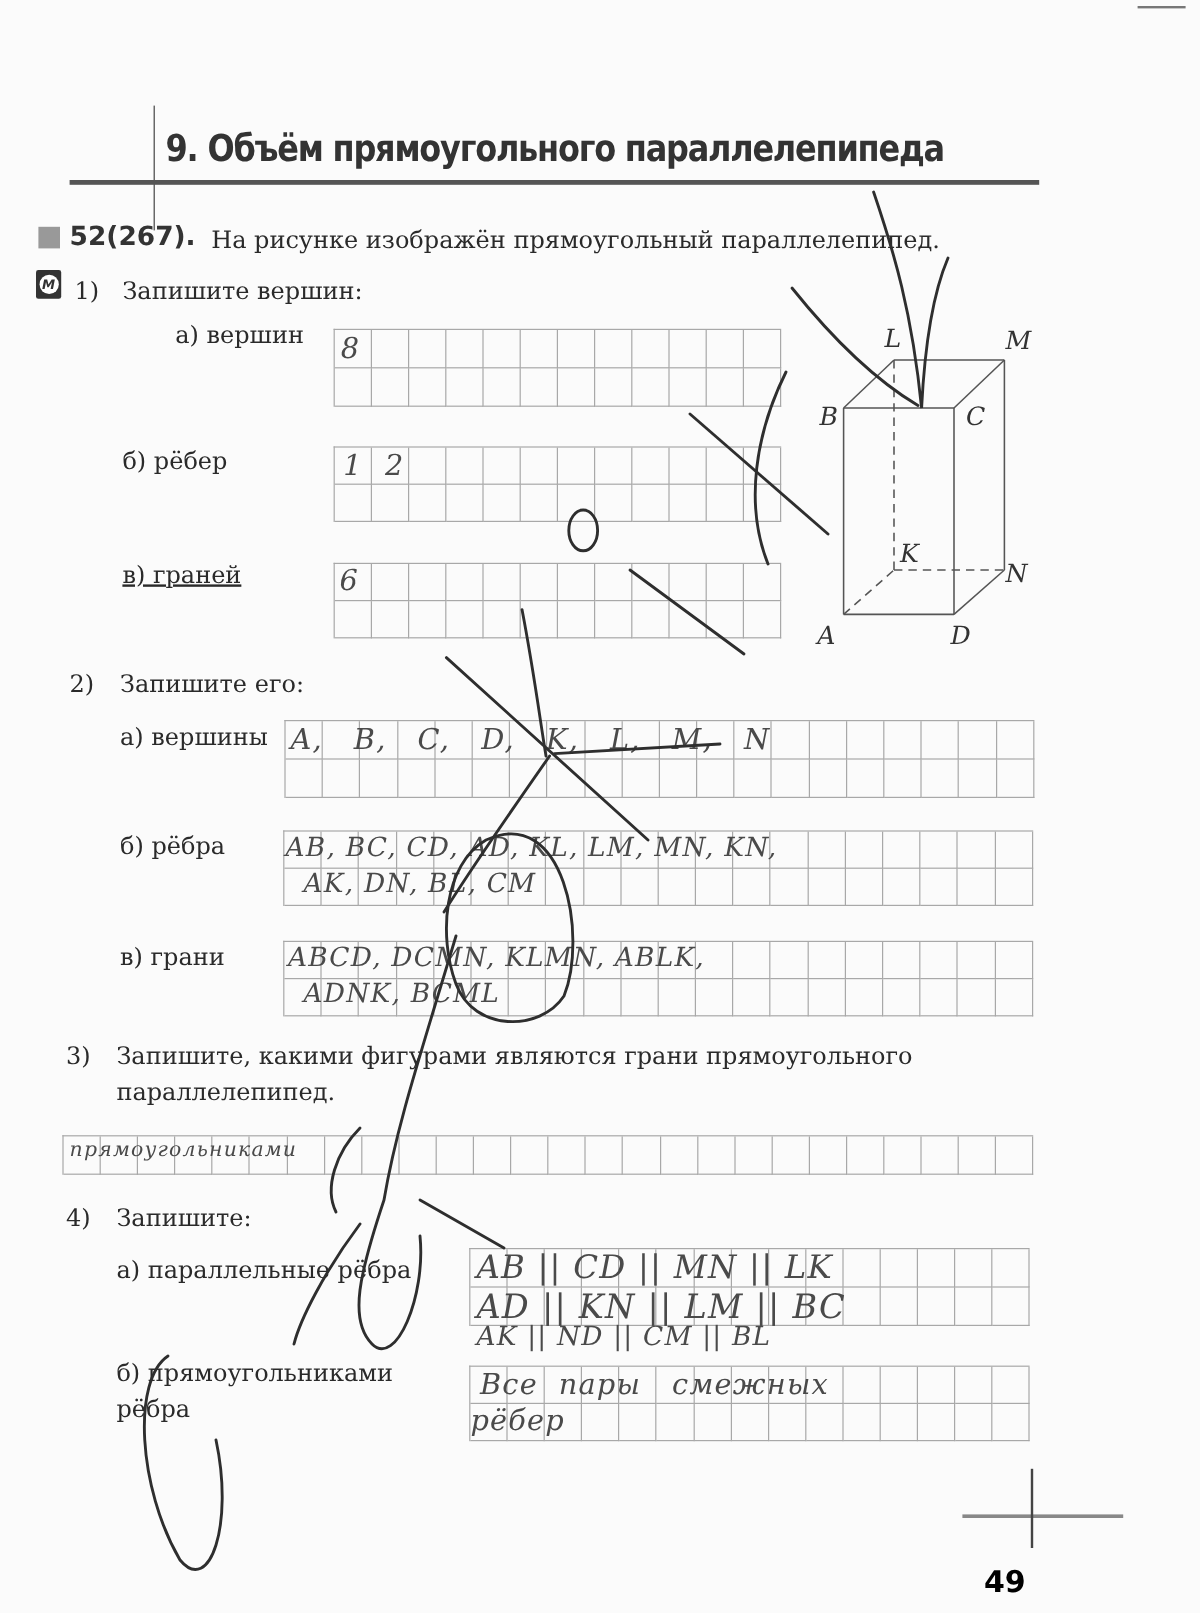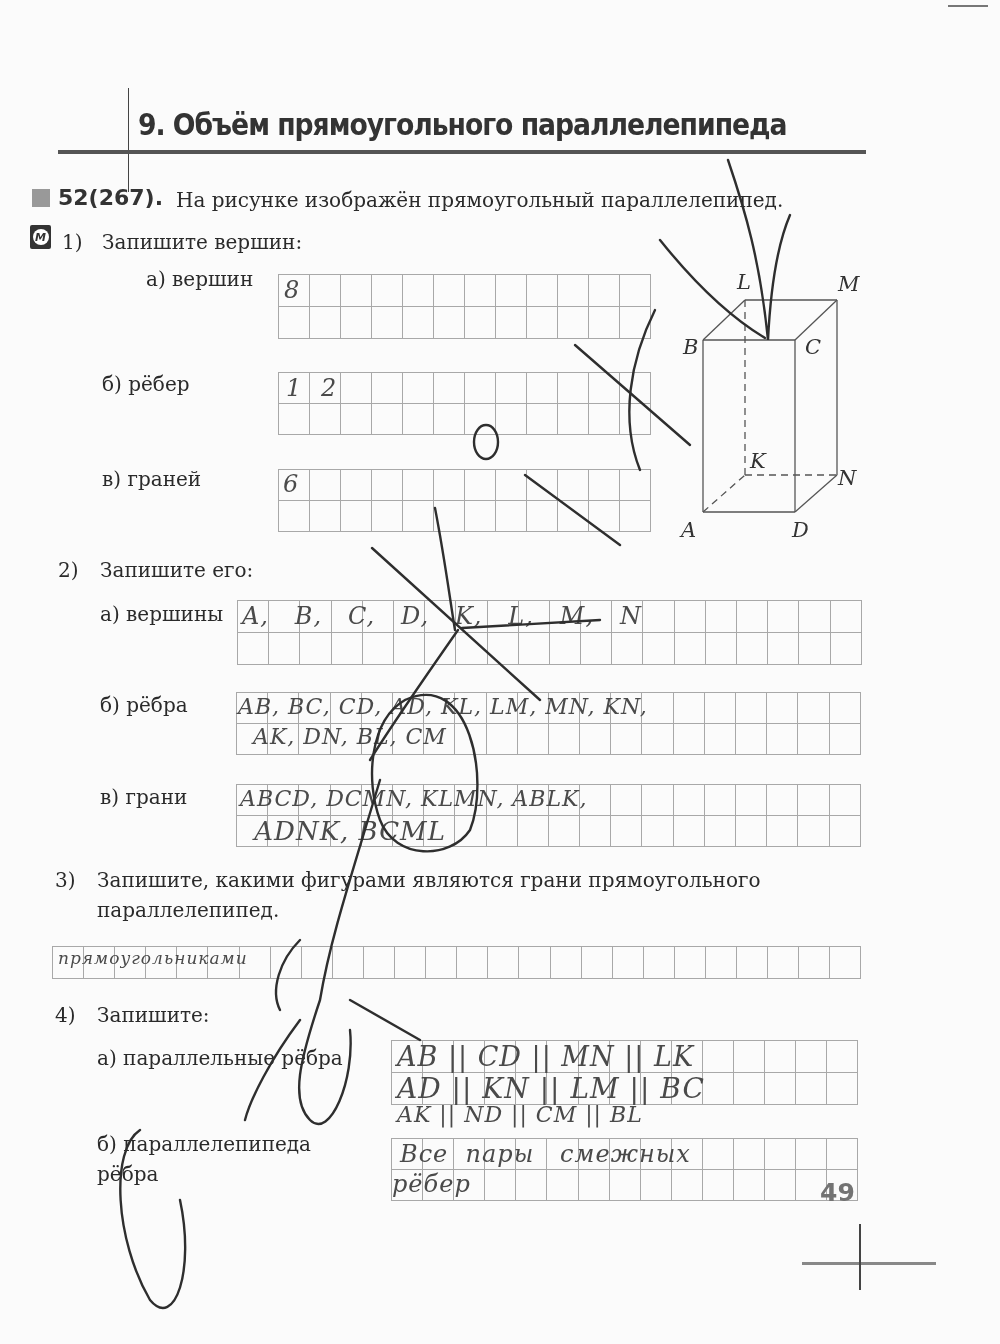--- a/index.html
+++ b/index.html
@@ -36,22 +36,22 @@
     position: absolute; display: grid; gap: 0;
     border-top: 1.5px solid #a8a8a8; border-left: 1.5px solid #a8a8a8;
   }
   .grid .cell { border-right: 1.5px solid #a8a8a8; border-bottom: 1.5px solid #a8a8a8; box-sizing: border-box; }
   .hand {
     position: absolute; font-family: "DejaVu Serif", serif; font-style: italic;
     font-size: 24px; color: #4a4a4a; white-space: pre; letter-spacing: 1px;
   }
   .fig-label { position: absolute; font-style: italic; font-size: 21px; color: #333; }
   .page-num {
-    left: 820px; top: 1178px; font-family: "DejaVu Sans", sans-serif; font-weight: bold;
-    font-size: 25px; color: #737373;
+    left: 820px; top: 1304px; font-family: "DejaVu Sans", sans-serif; font-weight: bold;
+    font-size: 25px; color: #000000;
   }
   .pn-h { left: 802px; top: 1262px; width: 134px; height: 3px; background: #888; }
   .pn-v { left: 859px; top: 1224px; width: 1.5px; height: 66px; background: #444; }
   svg.scribble { position: absolute; left: 0; top: 0; pointer-events: none; }
 </style>
 </head>
 <body>
 
 <div class="abs topmark"></div>
 <div class="abs vline-top"></div>
@@ -119,21 +119,21 @@
     <div class="cell"></div>
     <div class="cell"></div>
     <div class="cell"></div>
     <div class="cell"></div>
     <div class="cell"></div>
     <div class="cell"></div>
     <div class="cell"></div>
   </div>
 <div class="hand" style="left:286px;top:374px;letter-spacing:6px;text-align:center;">1 2</div>
 
-<div class="abs txt" style="left:102px;top:467px;">в) граней</div>
+<div class="abs txt" style="left:102px;top:467px;text-decoration:underline;">в) граней</div>
 <div class="grid" style="left:278px;top:469px;grid-template-columns:repeat(12,31px);grid-template-rows:repeat(2,31px);">
     <div class="cell"></div>
     <div class="cell"></div>
     <div class="cell"></div>
     <div class="cell"></div>
     <div class="cell"></div>
     <div class="cell"></div>
     <div class="cell"></div>
     <div class="cell"></div>
     <div class="cell"></div>
@@ -313,21 +313,21 @@
     <div class="cell"></div>
     <div class="cell"></div>
     <div class="cell"></div>
     <div class="cell"></div>
     <div class="cell"></div>
     <div class="cell"></div>
     <div class="cell"></div>
     <div class="cell"></div>
   </div>
 <div class="hand" style="left:240px;top:786px;font-size:22px;">ABCD, DCMN, KLMN, ABLK,</div>
-<div class="hand" style="left:245px;top:816px;font-size:26px;"> ADNK, BCML</div>
+<div class="hand" style="left:245px;top:816px;font-size:22px;"> ADNK, BCML</div>
 
 <div class="abs txt" style="left:55px;top:868px;">3)</div>
 <div class="abs txt" style="left:97px;top:868px;">Запишите, какими фигурами являются грани прямоугольного</div>
 <div class="abs txt" style="left:97px;top:898px;">параллелепипед.</div>
 <div class="grid" style="left:52px;top:946px;grid-template-columns:repeat(26,31.1px);grid-template-rows:repeat(1,32px);">
     <div class="cell"></div>
     <div class="cell"></div>
     <div class="cell"></div>
     <div class="cell"></div>
     <div class="cell"></div>
@@ -388,21 +388,21 @@
     <div class="cell"></div>
     <div class="cell"></div>
     <div class="cell"></div>
     <div class="cell"></div>
     <div class="cell"></div>
   </div>
 <div class="hand" style="left:397px;top:1041px;font-size:27px;">AB || CD || MN || LK</div>
 <div class="hand" style="left:397px;top:1072px;font-size:28px;">AD || KN || LM || BC</div>
 <div class="hand" style="left:397px;top:1102px;font-size:22px;">AK || ND || CM || BL</div>
 
-<div class="abs txt" style="left:97px;top:1132px;">б) параллелепипеда</div>
+<div class="abs txt" style="left:97px;top:1132px;">б) прямоугольниками</div>
 <div class="abs txt" style="left:97px;top:1162px;">рёбра</div>
 <div class="grid" style="left:391px;top:1138px;grid-template-columns:repeat(15,31.1px);grid-template-rows:repeat(2,31px);">
     <div class="cell"></div>
     <div class="cell"></div>
     <div class="cell"></div>
     <div class="cell"></div>
     <div class="cell"></div>
     <div class="cell"></div>
     <div class="cell"></div>
     <div class="cell"></div>

